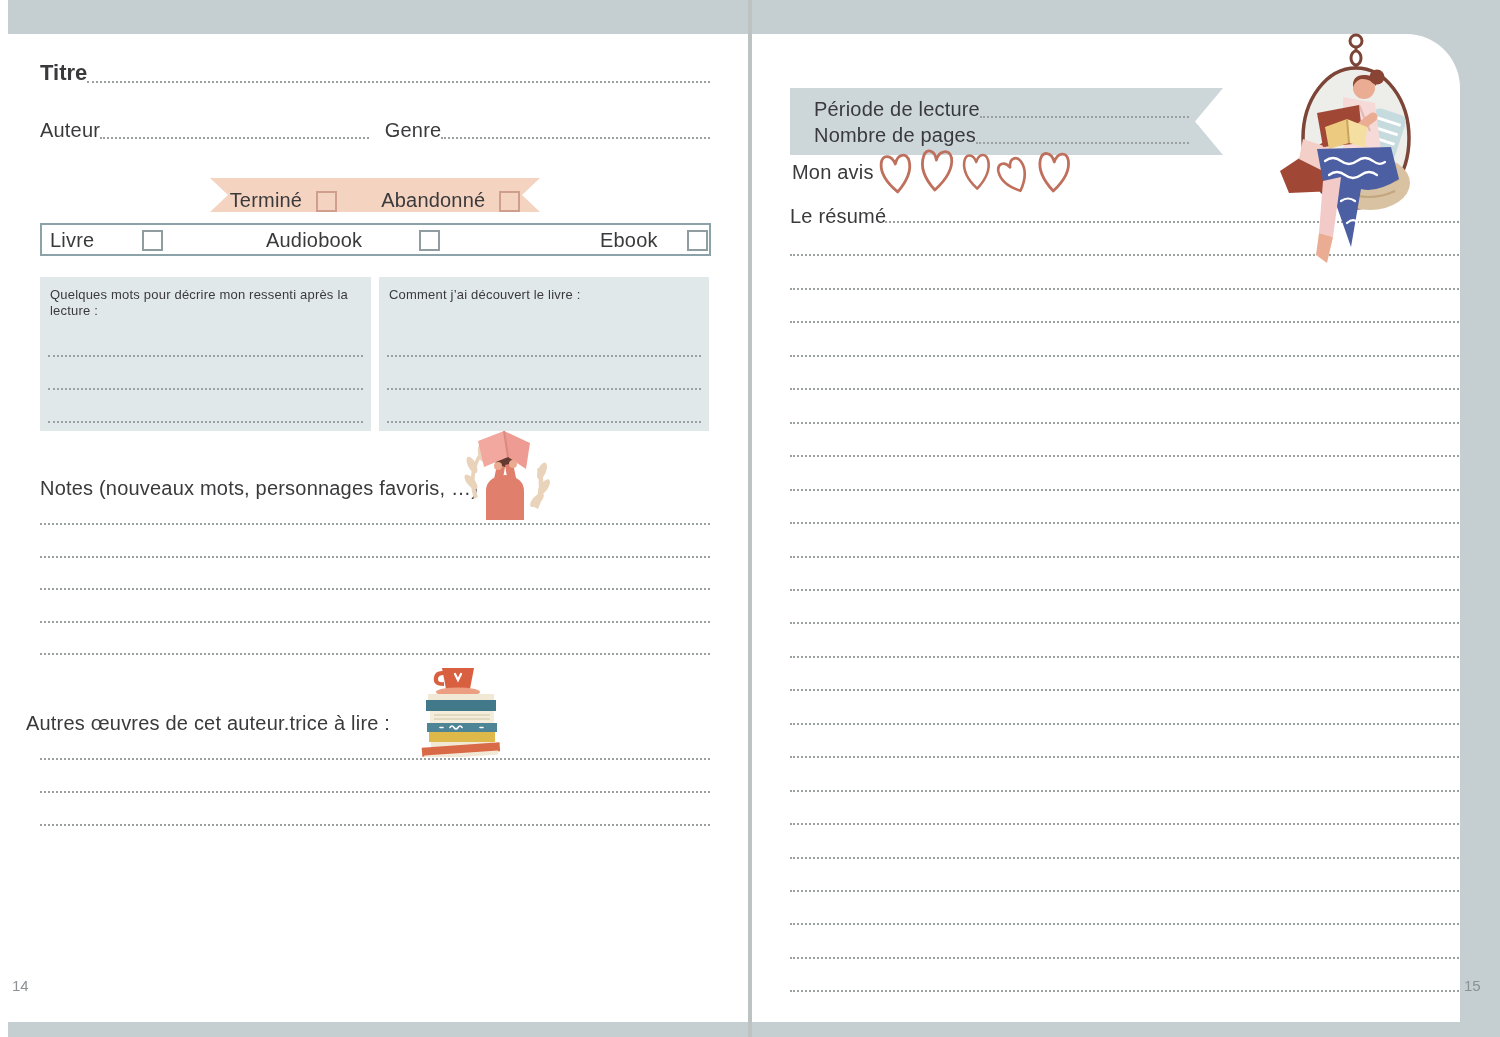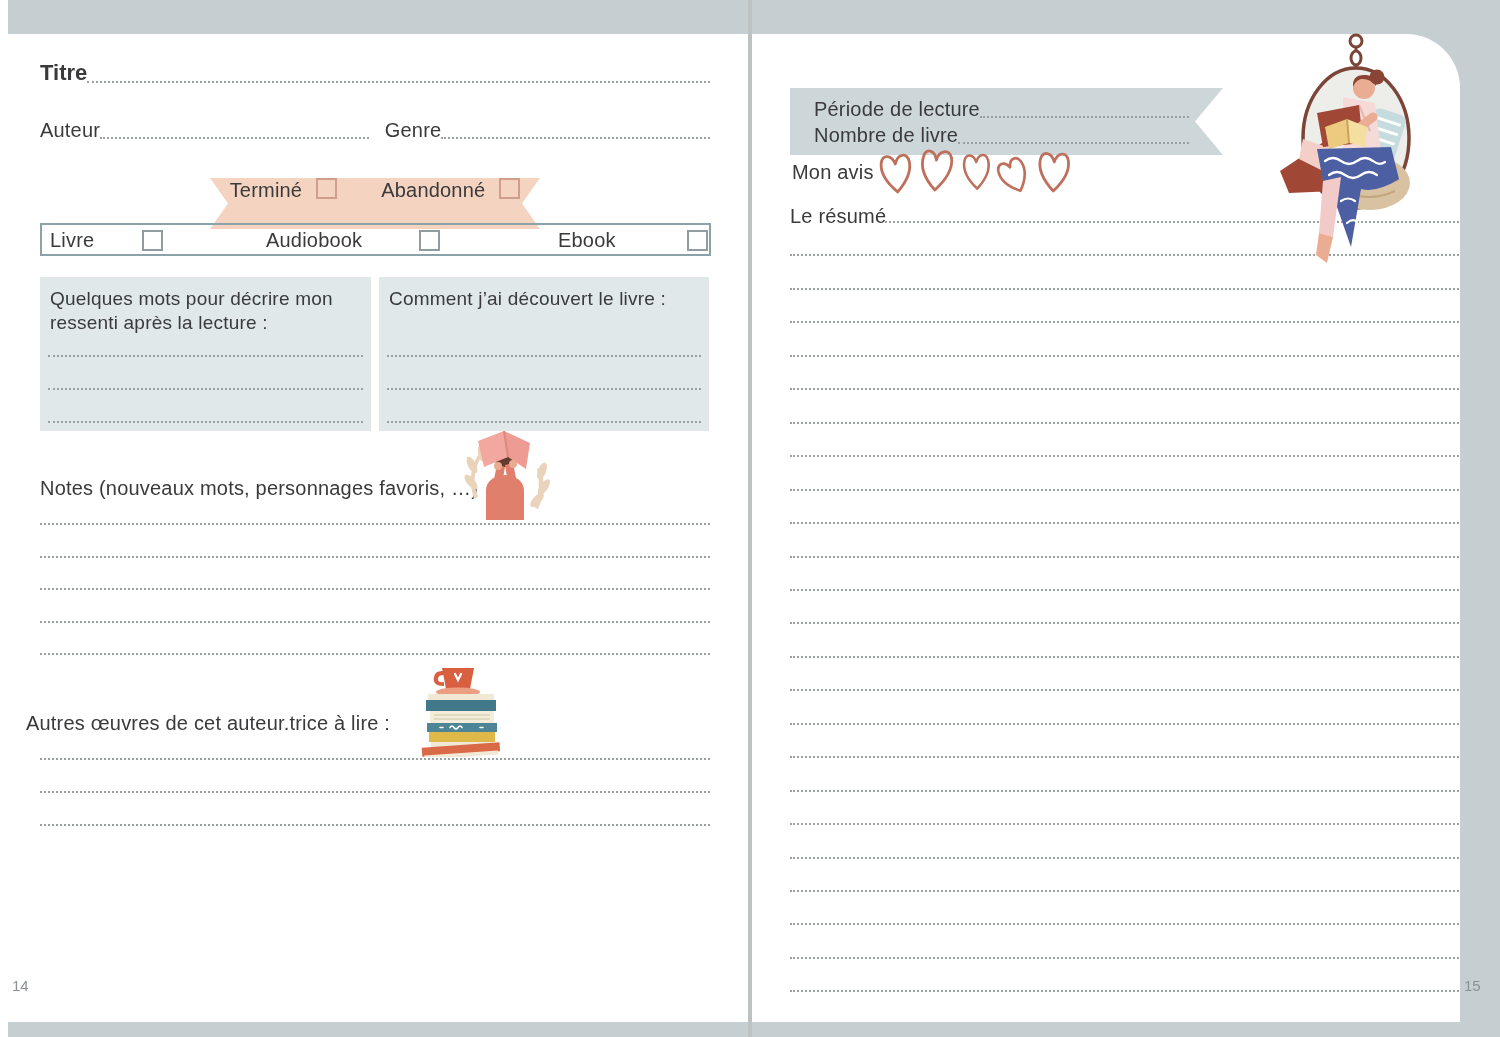--- a/index.html
+++ b/index.html
@@ -16,37 +16,37 @@
   
   .mat-top{left:8px;top:0;width:1492px;height:34px;background:var(--mat);}
   .mat-right{left:1456px;top:0;width:44px;height:1037px;background:var(--mat);}
   .mat-bottom{left:8px;top:1022px;width:1492px;height:15px;background:var(--mat);}
   .mat-corner{left:1390px;top:30px;width:70px;height:70px;background:var(--mat);}
   .divider{left:748px;top:0;width:4px;height:1037px;background:var(--divider);}
   .right-page{left:752px;top:34px;width:708px;height:988px;background:#fff;
               border-top-right-radius:54px;}
   
   .lbl{font-size:20px;line-height:1.2;letter-spacing:.2px;white-space:nowrap;}
-  .lbl-s{font-size:19px;line-height:1.25;letter-spacing:.2px;}
+  .lbl-s{font-size:13px;line-height:1.25;letter-spacing:.2px;}
   .bold{font-weight:bold;font-size:22px;}
   .pagenum{font-size:15px;color:var(--pagenum);}
   
   .dotline{position:absolute;left:0;right:0;height:0;border-bottom:2px dotted var(--dot);}
   .warm .dotline{border-bottom-color:#ad8672;}
   .linegroup{position:absolute;}
   
   .row-leader{display:flex;align-items:flex-end;}
   .leader{flex:1;height:0;border-bottom:2px dotted var(--dot);margin-bottom:3px;}
   
   .cb{width:17px;height:17px;border:2px solid var(--cb-gray);background:transparent;flex:none;}
   .cb.warm{border-color:var(--cb-warm);}
   
-  .pink-banner{left:210px;top:178px;width:330px;height:51px;background:var(--pink-banner);
+  .pink-banner{left:210px;top:178px;width:330px;height:34px;background:var(--pink-banner);
     clip-path:polygon(18px 50%,0 0,100% 0,calc(100% - 18px) 50%,100% 100%,0 100%);
-    display:flex;align-items:flex-start;justify-content:center;gap:14px;}
+    display:flex;align-items:flex-end;justify-content:center;gap:14px;}
   .format-box{left:40px;top:223px;width:667px;height:29px;border:2px solid var(--box-border);}
   .info-box{top:277px;height:154px;background:var(--info-box);}
   .info-box .boxlabel{position:absolute;left:10px;top:10px;right:10px;}
   .blue-banner{left:38px;top:34px;width:433px;height:67px;background:var(--blue-banner);
     clip-path:polygon(0 0,100% 0,calc(100% - 28px) 50%,100% 100%,0 100%);
     display:flex;flex-direction:column;justify-content:center;gap:2px;
     padding-left:24px;box-sizing:border-box;margin-top:20px;}
   .blue-banner .row-leader{margin-right:34px;}
   .pink-box{left:40px;top:860px;width:670px;height:135px;background:var(--pink-box);}
   svg{display:block;}
@@ -79,21 +79,21 @@
     <span class="cb warm"></span>
     <span class="lbl" style="margin-left:30px;">Abandonné</span>
     <span class="cb warm"></span>
   </div>
 
   <div class="abs format-box">
     <span class="abs lbl" style="left:8px;top:3px;">Livre</span>
     <span class="abs cb" style="left:100px;top:5px;"></span>
     <span class="abs lbl" style="left:224px;top:3px;">Audiobook</span>
     <span class="abs cb" style="left:377px;top:5px;"></span>
-    <span class="abs lbl" style="left:516px;top:3px;text-align:center;">Ebook</span>
+    <span class="abs lbl" style="left:558px;top:3px;text-align:center;">Ebook</span>
     <span class="abs cb" style="left:645px;top:5px;"></span>
   </div>
 
   <div class="abs info-box" style="left:40px;width:331px;">
     <div class="boxlabel lbl-s">Quelques mots pour décrire mon ressenti après la lecture :</div>
     <div class="linegroup" style="left:8px;right:8px;top:78px;height:70px;">
         <div class="dotline" style="top: 0px;"></div>
         <div class="dotline" style="top: 33px;"></div>
         <div class="dotline" style="top: 66px;"></div>
       </div>
@@ -172,21 +172,21 @@
   <div class="abs pagenum" style="left:12px;top:977px;">14</div>
 
   <div class="abs right-page">
 
     <div class="blue-banner abs">
       <div class="row-leader">
         <span class="lbl">Période de lecture</span>
         <span class="leader"></span>
       </div>
       <div class="row-leader">
-        <span class="lbl">Nombre de livre</span>
+        <span class="lbl">Nombre de pages</span>
         <span class="leader"></span>
       </div>
     </div>
 
     <div class="abs lbl" style="left:40px;top:126px;">Mon avis</div>
 
     <svg class="abs" style="left:126px;top:110px;" width="196" height="58" viewBox="0 0 196 58">
       <g fill="none" stroke="#bf705c" stroke-width="2.8" stroke-linecap="round" stroke-linejoin="round">
         <path transform="translate(0 6) rotate(-5 18 22)" d="M18 42 C9 33 2 23 4 12 C6 3 15 4 18 14 C21 4 30 3 32 12 C34 23 27 33 18 42 Z"></path>
         <path transform="translate(40 2) rotate(3 18 22)" d="M18 44 C8 34 2 22 5 11 C7 2 16 4 18 14 C20 4 30 2 33 11 C35 22 28 34 18 44 Z"></path>

